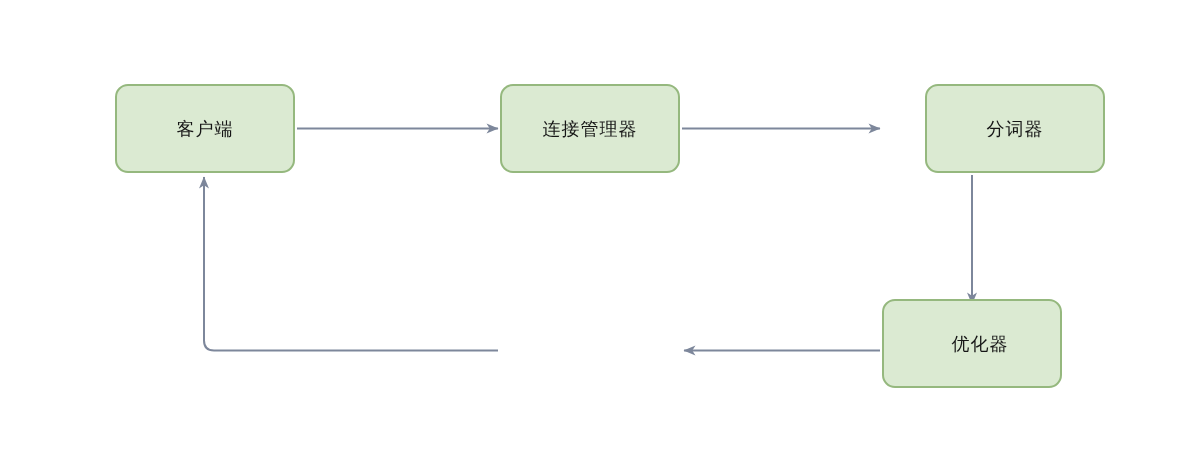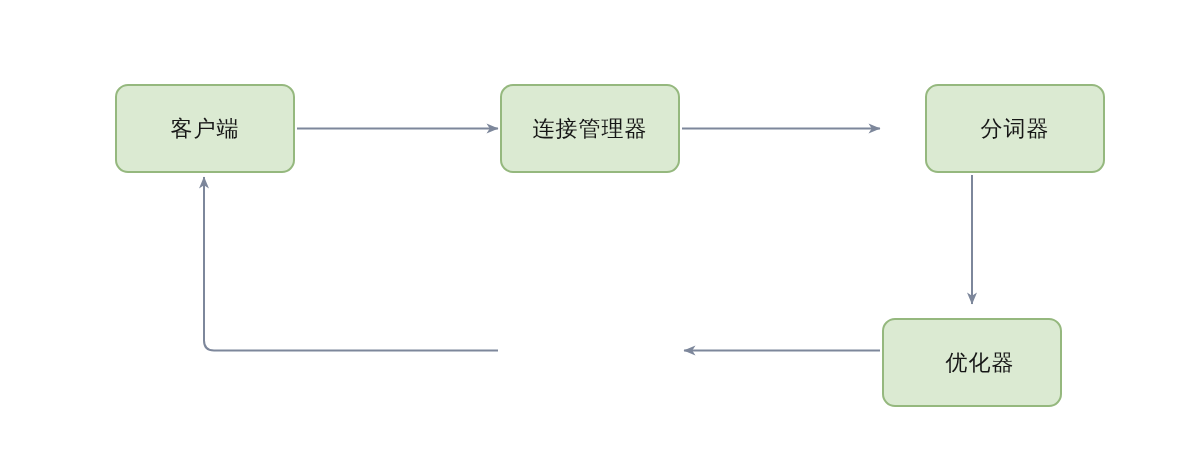--- a/index.html
+++ b/index.html
@@ -38,29 +38,29 @@
     position: absolute;
     width: 180px;
     height: 89px;
     background: var(--node-fill);
     border: 2px solid var(--node-border);
     border-radius: 13px;
     display: flex;
     align-items: center;
     justify-content: center;
     color: var(--text);
-    font-size: 22px;
+    font-size: 18px;
     line-height: 1;
     letter-spacing: 1px;
     text-align: center;
   }
   .node-client             { left: 115px; top: 84px;  }
   .node-connection-manager { left: 500px; top: 84px;  }
   .node-tokenizer          { left: 882px; top: 84px; margin-left: 43px;  }
-  .node-optimizer          { left: 882px; top: 318px; padding-left: 16px; }
+  .node-optimizer          { left: 882px; top: 299px; padding-left: 16px; }
   .node-executor           { left: 500px; top: 306px; }
 </style>
 </head>
 <body>
 
 <div class="canvas">
 
   <svg class="edges" viewBox="0 0 1196 460" xmlns="http://www.w3.org/2000/svg">
     <defs>
       <marker id="arrow" markerUnits="userSpaceOnUse" markerWidth="14" markerHeight="12" refX="12.5" refY="6" orient="auto">

